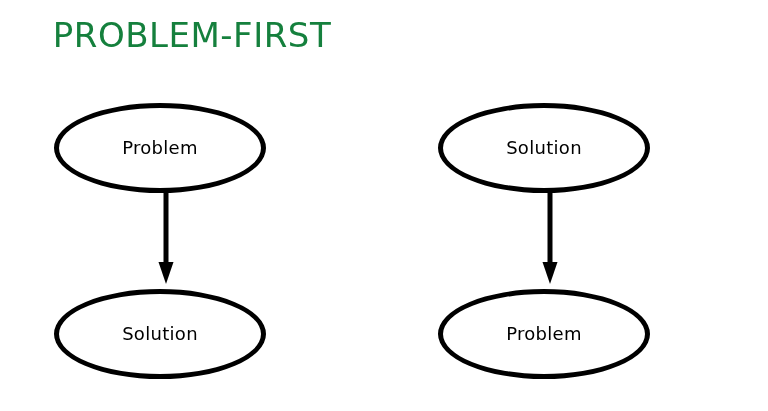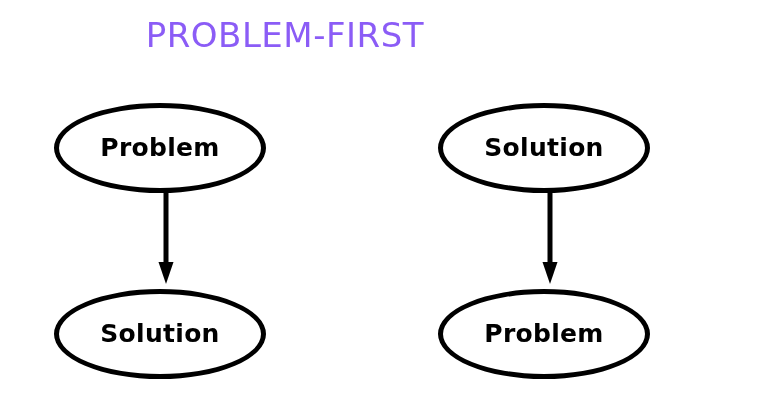--- a/index.html
+++ b/index.html
@@ -28,48 +28,47 @@
     height: 411px;
   }
   #column-problem-first { left: 0; }
   #column-solution-first { left: 384px; }
 
   .column-title {
     position: absolute;
     top: 14px;
     left: 0;
     width: 384px;
-    text-align: right;
+    text-align: center;
     font-family: "DejaVu Sans", sans-serif;
     font-size: 34px;
     line-height: 42px;
     font-weight: 400;
     letter-spacing: 0.5px;
-    color: #8b5cf6;
+    color: #15803d;
     white-space: nowrap;
-    padding-left: 40px;
   }
 
   .node-ellipse {
     position: absolute;
     width: 212px;
     height: 90px;
     border: 5px solid #000000;
     border-radius: 50%;
     background: #ffffff;
     box-sizing: border-box;
     display: flex;
     align-items: center;
     justify-content: center;
   }
   .node-label {
     font-family: "DejaVu Sans", sans-serif;
-    font-size: 25px;
+    font-size: 18px;
     line-height: 28px;
-    font-weight: 700;
+    font-weight: 400;
     color: #000000;
     letter-spacing: 0.3px;
     white-space: nowrap;
   }
   .node-top { left: 54px; top: 103px; }
   .node-bottom { left: 54px; top: 289px; }
 
   .flow-arrow {
     position: absolute;
     left: 155px;

